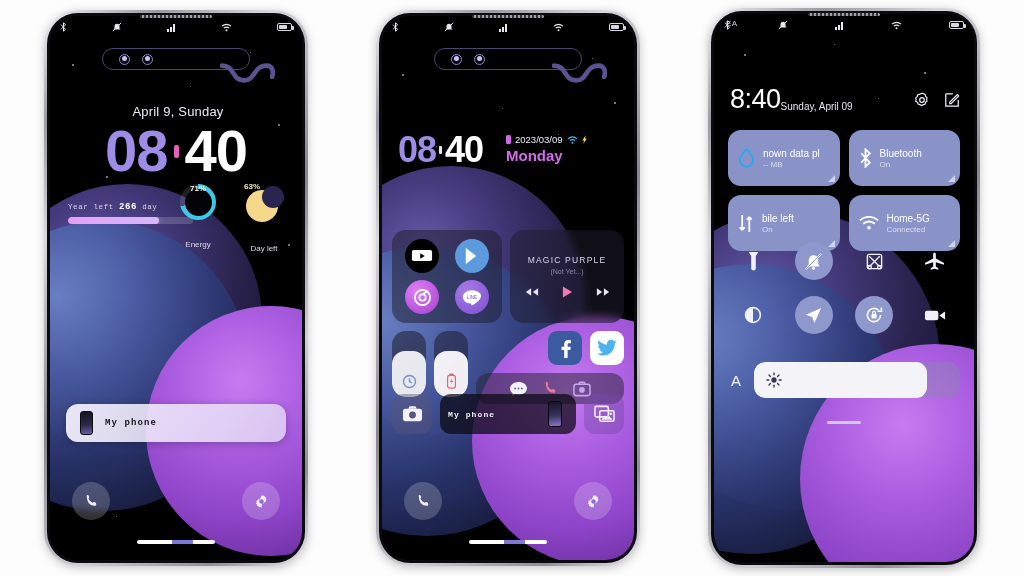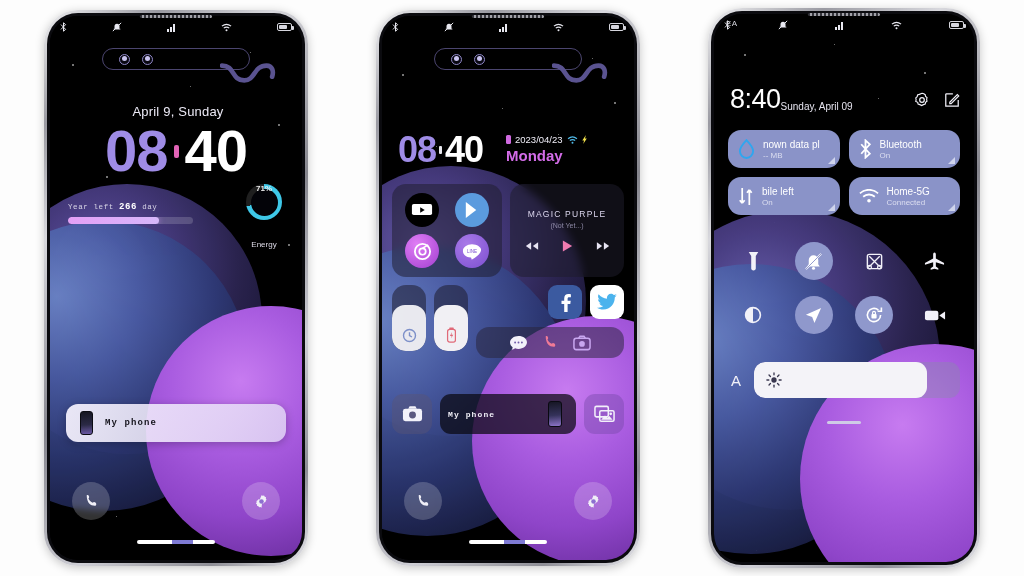--- a/index.html
+++ b/index.html
@@ -212,21 +212,21 @@
   .h2-time .mm { font-size: 36px; font-weight:700; color:#fff; line-height:1; letter-spacing:-1px;}
   .h2-time .sep { width:3px;height:8px;background:#e8e8ee;border-radius:1px;margin:0 3px;align-self:center;}
   .h2-meta { position:absolute; left: 124px; top: 118px; z-index:15; }
   .h2-row { display:flex; align-items:center; gap:4px; }
   .h2-date { color:#f0eef8; font-size: 9.5px; }
   .h2-day { color:#d36ce8; font-size: 15px; font-weight:700; margin-top:2px; }
   .vbatt { width:5px;height:9px;border-radius:1.5px;background:#cf6ae0; }
 
   .widgets { position:absolute; left: 10px; right: 10px; top: 168px; z-index:15; }
   .wrow { display:flex; gap: 8px; margin-bottom: 8px; }
-  .panel { border-radius: 14px; background: rgba(30,28,44,.52); backdrop-filter: blur(4px); }
+  .panel { border-radius: 14px; background: rgba(30,28,44,.52); backdrop-filter: blur(4px); margin-top: 46px; }
   .appgrid { width: 110px; padding: 9px; display:grid; grid-template-columns:1fr 1fr; gap: 7px; justify-items:center; }
   .appic { width: 34px; height: 34px; border-radius: 50%; display:flex; align-items:center; justify-content:center; overflow:hidden; }
   .ic-yt { background:#000; }
   .ic-play { background:#5b9bde; }
   .ic-chrome { background: radial-gradient(circle at 35% 30%, #e07ef5, #a23fd0); }
   .ic-line { background: radial-gradient(circle at 35% 30%, #a97ae8, #7c4fd0); }
   .music { flex:1; padding: 10px 8px 9px; display:flex; flex-direction:column; align-items:center; justify-content:center; }
   .music .t { color:#dcd7ee; font-size: 8.5px; letter-spacing: 1.2px; }
   .music .s { color:#8e89a6; font-size: 7px; margin-top: 3px; }
   .music .ctrls { display:flex; align-items:center; gap: 22px; margin-top: 10px; }
@@ -251,21 +251,21 @@
               border:1px solid #090911; position:absolute; right: 14px; top: 7px; }
 
   
   .cc-head { position:absolute; left: 16px; top: 72px; right: 14px; display:flex; align-items:center; z-index:15; }
   .cc-time { color:#fff; font-size: 27px; font-weight:400; line-height:1; letter-spacing:-.5px; }
   .cc-date { color:#e6e4ef; font-size: 10px; margin-bottom: 1px; align-self:flex-end; }
   .cc-acts { margin-left:auto; display:flex; gap: 14px; align-items:center; }
 
   .cc-tiles { position:absolute; left: 14px; right: 14px; top: 116px; display:grid;
               grid-template-columns: 1fr 1fr; gap: 9px; z-index:15; }
-  .cctile { height: 38px; border-radius: 13px; background: #8a93c8;
+  .cctile { height: 56px; border-radius: 13px; background: #8a93c8;
             display:flex; align-items:center; gap: 8px; padding: 0 10px; position:relative; overflow:hidden; }
   .cctile .txt { display:flex; flex-direction:column; min-width:0; }
   .cctile .t1 { color:#ffffff; font-size: 10px; white-space:nowrap; overflow:hidden; text-overflow:clip; }
   .cctile .t2 { color:#dcdef0; font-size: 8px; margin-top:1px; white-space:nowrap; }
   .corner { position:absolute; right: 5px; bottom: 4px; width:0;height:0;
             border-left: 7px solid transparent; border-bottom: 7px solid rgba(230,233,248,.75); }
 
   .cc-toggles { position:absolute; left: 14px; right: 14px; top: 228px; z-index:15; }
   .tg-row { display:flex; justify-content:space-between; align-items:center; margin-bottom: 16px; padding: 0 6px; }
   .tg { width: 38px; height: 38px; border-radius: 50%; display:flex; align-items:center; justify-content:center; }
@@ -370,20 +370,28 @@
           </div>
       </div>
 
       <div class="gauges">
         <div class="gauge">
           <div class="ring" style="background: conic-gradient(rgb(62, 200, 232) 0%, rgb(62, 200, 232) 71%, rgba(255, 255, 255, 0.12) 71%, rgba(255, 255, 255, 0.12) 100%);">
             <span>71%</span>
           </div>
           <div class="glabel">Energy</div>
         </div>
+        <div class="gauge">
+          <div class="moonwrap">
+            <div class="moon" style="background: rgb(245, 216, 137);"></div>
+              <div class="moon-cut"></div>
+            <span class="moon-pct">63%</span>
+          </div>
+          <div class="glabel">Day left</div>
+        </div>
       </div>
 
       <div class="phonecard">
         <div class="minidev"></div>
         <div class="nm">My phone</div>
       </div>
 
       <div class="dock">
         <div class="circbtn left">
           <svg width="17" height="17" viewBox="0 0 18 18">
@@ -465,21 +473,21 @@
       </div>
 
       <div class="h2-time">
         <span class="hh">08</span>
         <span class="sep"></span>
         <span class="mm">40</span>
       </div>
       <div class="h2-meta">
         <div class="h2-row">
           <span class="vbatt"></span>
-          <span class="h2-date">2023/04/23</span>
+          <span class="h2-date">2023/03/09</span>
           <span>
             <svg width="11" height="8" viewBox="0 0 12 9">
                 <path d="M1 3a8 8 0 0 1 10 0" stroke="#4fb9e8" stroke-width="1.4" fill="none"></path>
                 <path d="M3 5.2a5 5 0 0 1 6 0" stroke="#4fb9e8" stroke-width="1.4" fill="none"></path>
                 <circle cx="6" cy="7.6" r="1.1" fill="#4fb9e8"></circle>
               </svg>
           </span>
           <span>
             <svg width="6" height="9" viewBox="0 0 6 10">
                 <path d="M4 0 0 6h2l-1 4 4-6H3z" fill="#f0e04a"></path>

